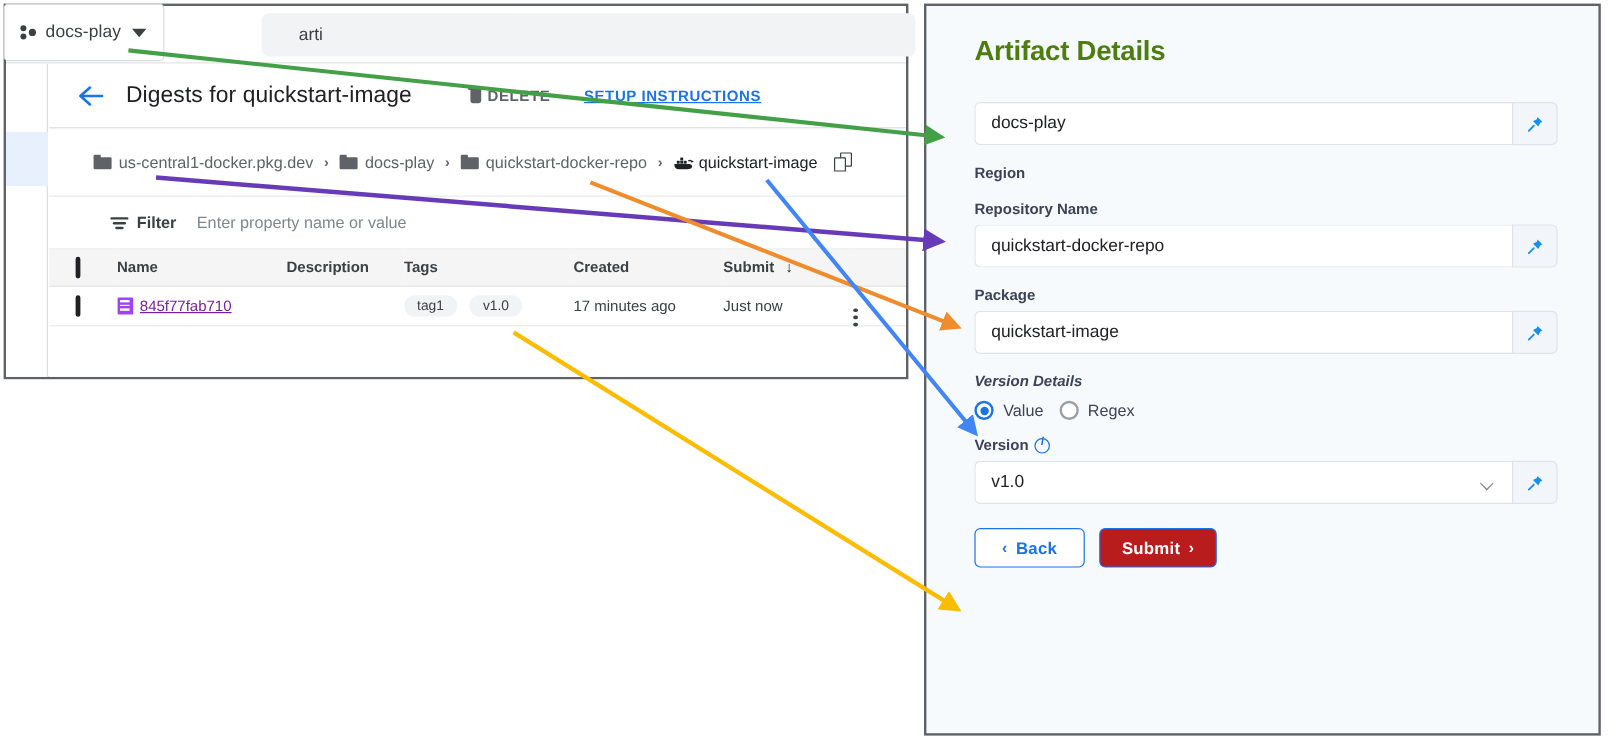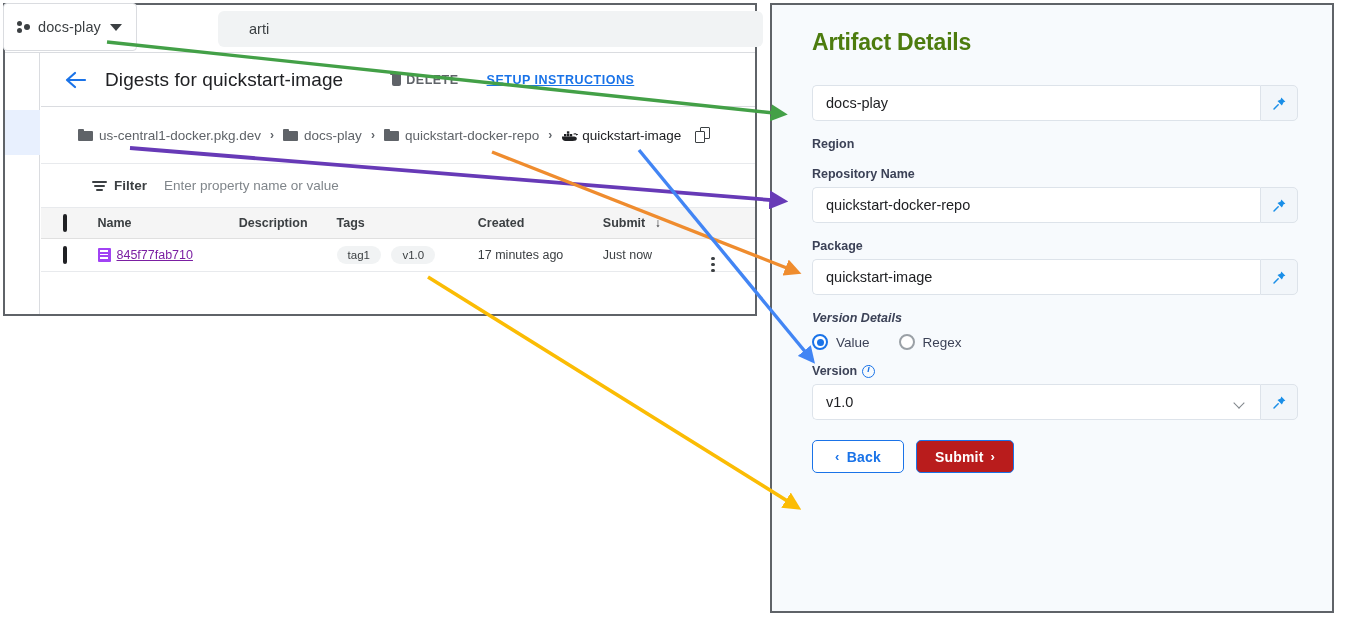--- a/index.html
+++ b/index.html
@@ -432,21 +432,21 @@
     position: absolute;
     left: 0; right: 0; top: -2.5px;
     text-align: center;
     font-size: 9.5px;
     font-style: italic;
     font-weight: bold;
     color: #1a73e8;
   }
   .radio-group {
     display: flex;
-    gap: 20px;
+    gap: 4px;
     margin-top: 2px;
   }
   .radio-item {
     display: flex;
     align-items: center;
     gap: 8px;
     margin-right: 9px;
   }
   .radio-dot {
     width: 16px; height: 16px;

